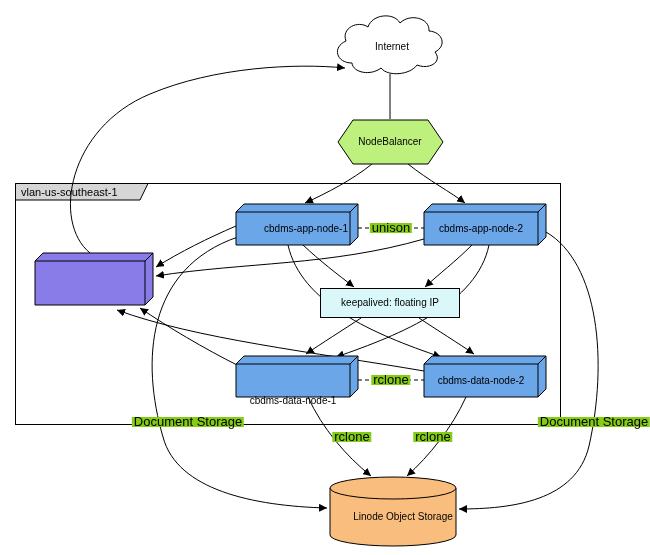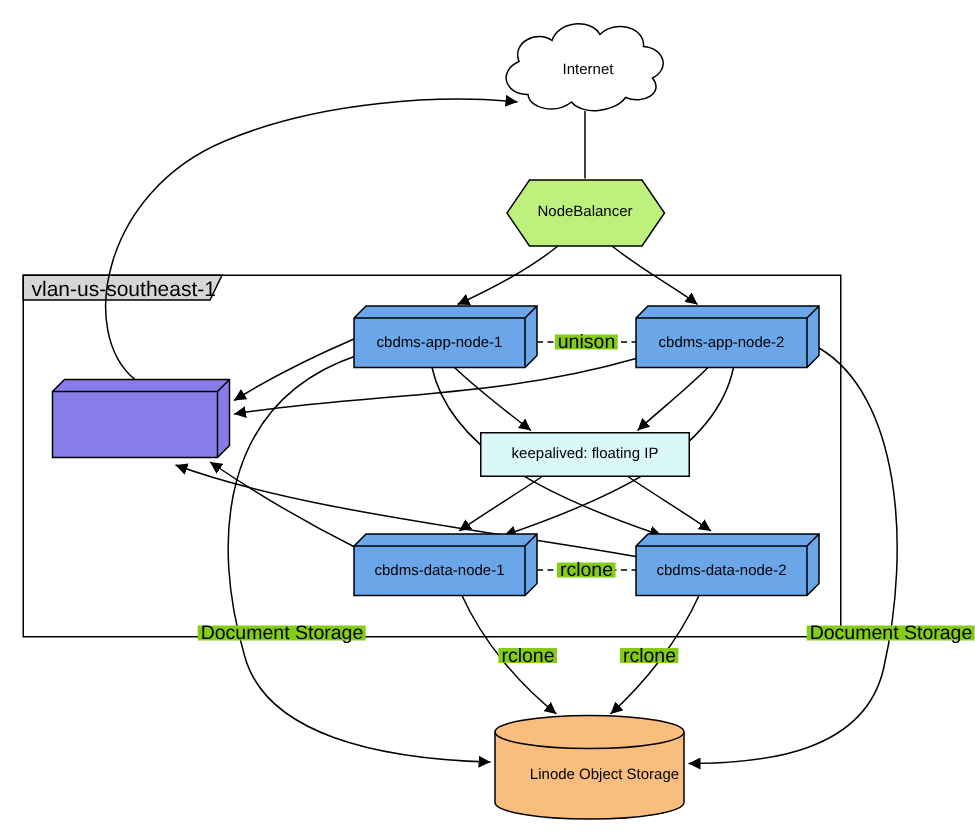--- a/index.html
+++ b/index.html
@@ -6,21 +6,21 @@
   .stage{
     position:relative;width:650px;height:555px;background:#ffffff;
     font-family:"Liberation Sans", sans-serif;color:#000;overflow:hidden;
   }
   .stage svg{position:absolute;left:0;top:0;}
   .lbl{position:absolute;transform:translate(-50%,-50%);white-space:nowrap;
        font-size:10px;line-height:12px;text-align:center;}
   .elbl{position:absolute;transform:translate(-50%,-50%);white-space:nowrap;
         font-size:13px;line-height:10px;background:#84cc16;padding:0 2px;}
   .tlbl{position:absolute;transform:translate(0,-50%);white-space:nowrap;
-        font-size:14px;line-height:10px;}
+        font-size:11px;line-height:10px;}
   .two-line{line-height:13px;}
 </style>
 </head>
 <body>
 
 <div class="stage">
 
   <svg width="650" height="555" viewBox="0 0 650 555">
     <defs>
       <marker id="arrow" markerWidth="8" markerHeight="8" refX="8" refY="4" orient="auto" markerUnits="userSpaceOnUse">
@@ -95,24 +95,24 @@
 
     <g>
       <path d="M 330,488 L 330,535 A 63 11 0 0 0 456,535 L 456,488" stroke="#000" stroke-width="1" fill="#f9bd7d"></path>
       <ellipse cx="393" cy="488" rx="63" ry="11" stroke="#000" stroke-width="1" fill="#f9bd7d"></ellipse>
     </g>
   </svg>
 
   <div class="lbl" style="left:392px;top:47px;">Internet</div>
   <div class="lbl" style="left:390px;top:142px;">NodeBalancer</div>
   <div class="tlbl" style="left:21px;top:192px;">vlan-us-southeast-1</div>
-  <div class="lbl" style="left:293px;top:229px;">cbdms-app-node-1</div>
+  <div class="lbl" style="left:306px;top:229px;">cbdms-app-node-1</div>
   <div class="lbl" style="left:481px;top:229px;">cbdms-app-node-2</div>
   <div class="lbl" style="left:390px;top:303px;">keepalived: floating IP</div>
-  <div class="lbl" style="left:293px;top:381px;">cbdms-data-node-1</div>
+  <div class="lbl" style="left:293px;top:401px;">cbdms-data-node-1</div>
   <div class="lbl" style="left:481px;top:381px;">cbdms-data-node-2</div>
   <div class="lbl" style="left:403px;top:517px;">Linode Object Storage</div>
 
   <div class="elbl" style="left:391px;top:228px;">unison</div>
   <div class="elbl" style="left:391px;top:380px;">rclone</div>
   <div class="elbl" style="left:352px;top:437px;">rclone</div>
   <div class="elbl" style="left:433px;top:437px;">rclone</div>
   <div class="elbl" style="left:188px;top:422px;">Document Storage</div>
   <div class="elbl" style="left:594px;top:422px;">Document Storage</div>
 

